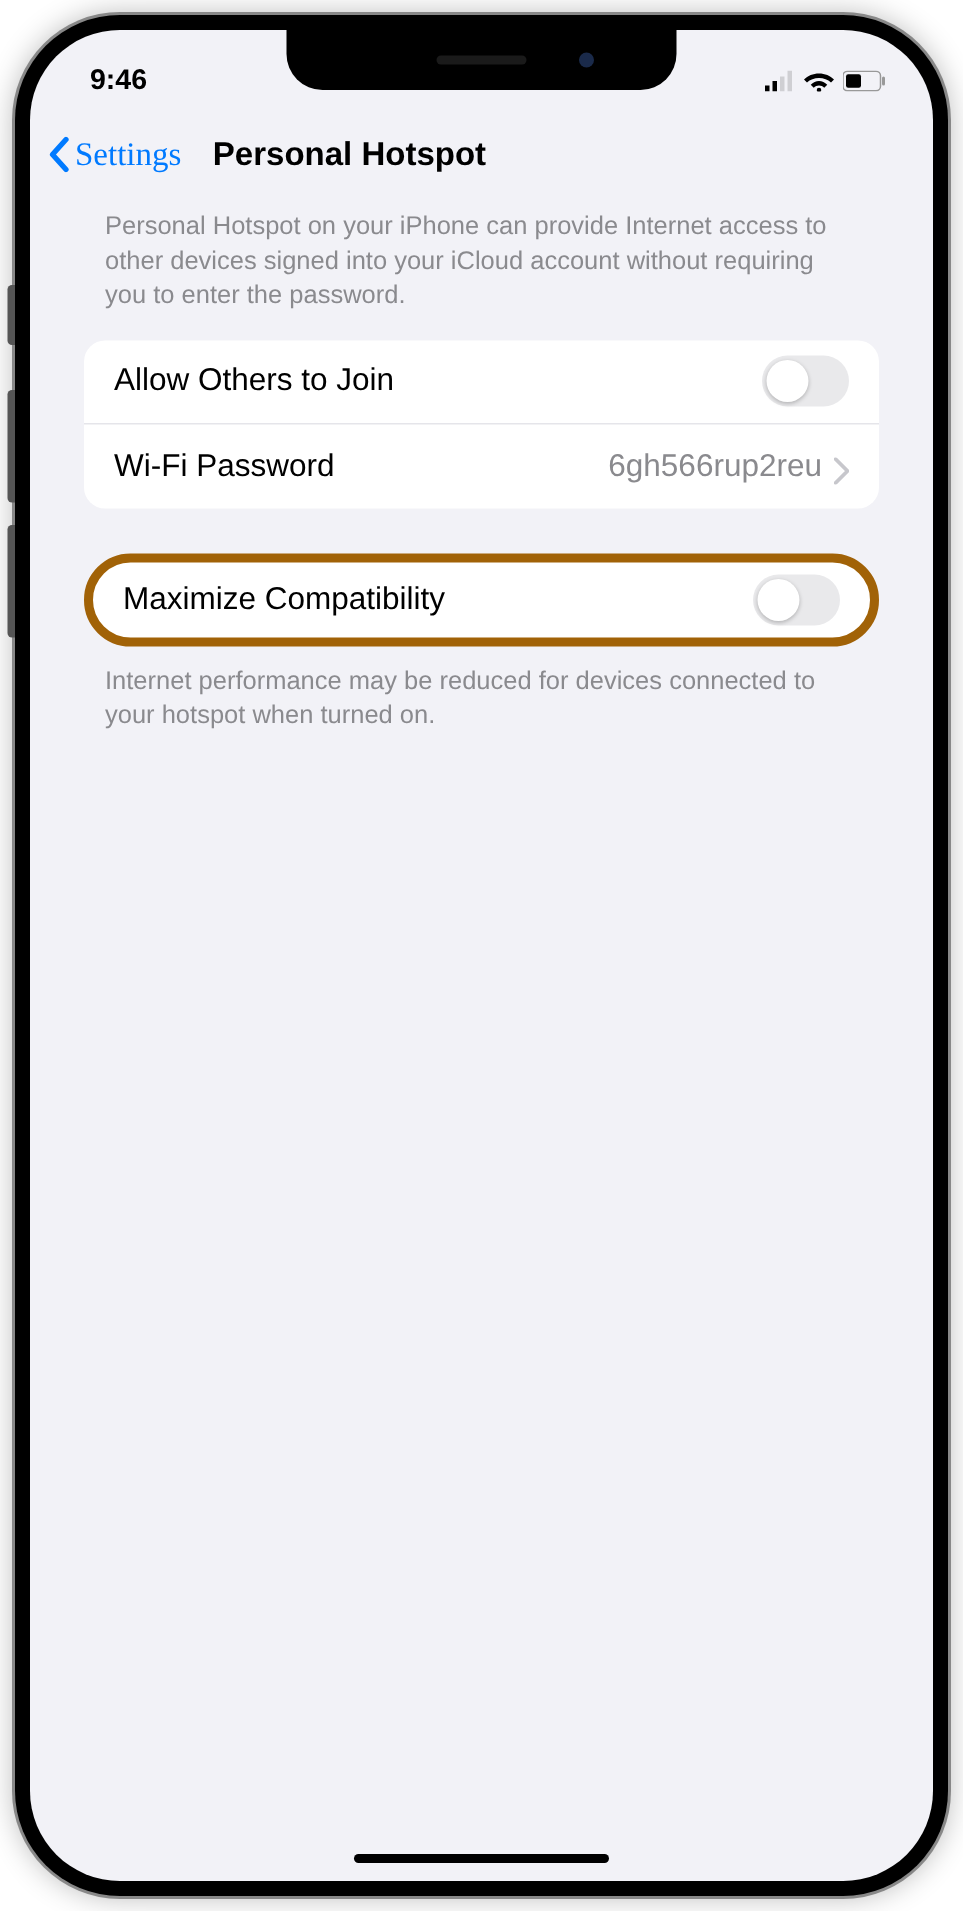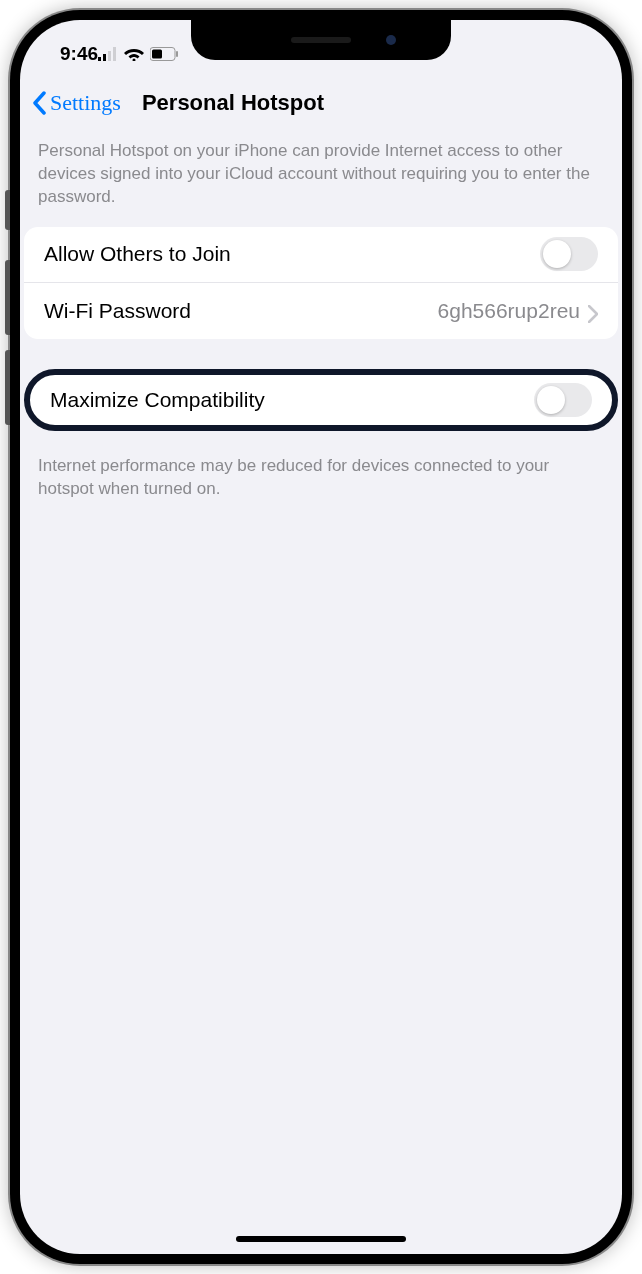--- a/index.html
+++ b/index.html
@@ -64,20 +64,21 @@
       position: absolute;
       left: 50%; top: 50%;
       transform: translate(-50%,-50%);
       width: 60px; height: 6px;
       background: #1a1a1a;
       border-radius: 3px;
     }
     .status-bar {
       height: 54px;
       display: flex;
+      justify-content: space-between;
       align-items: center;
       padding: 14px 30px 0 40px;
       font-size: 19px;
       font-weight: 600;
     }
     .status-right {
       display: flex;
       align-items: center;
       gap: 6px;
     }
@@ -95,21 +96,21 @@
       font-size: 22px;
       gap: 4px;
       font-family: Liberation Serif, serif;
     }
     .nav-title {
       font-weight: 600;
       font-size: 22px;
       margin-left: 21px;
     }
     .content {
-      padding: 0 4px;
+      padding: 0 36px;
     }
     .desc {
       color: #8a8a8e;
       font-size: 17px;
       line-height: 1.35;
       padding: 8px 14px 10px;
     }
     .group {
       background: #fff;
       border-radius: 14px;
@@ -146,22 +147,22 @@
       background: #fff;
       border-radius: 50%;
       box-shadow: 0 1px 3px rgba(0,0,0,0.25);
     }
     .chevron {
       color: #c7c7cc;
     }
     .highlight {
       background: #fff;
       border-radius: 40px;
-      border: 6px solid #0f172a;
-      margin: 30px 0 16px;
+      border: 6px solid #a16207;
+      margin: 30px 0 4px;
     }
     .highlight .row { border: none; padding: 8px 20px; min-height: 50px; }
     .home-indicator {
       position: absolute;
       bottom: 12px; left: 50%;
       transform: translateX(-50%);
       width: 170px; height: 6px;
       background: #000;
       border-radius: 3px;
     }

